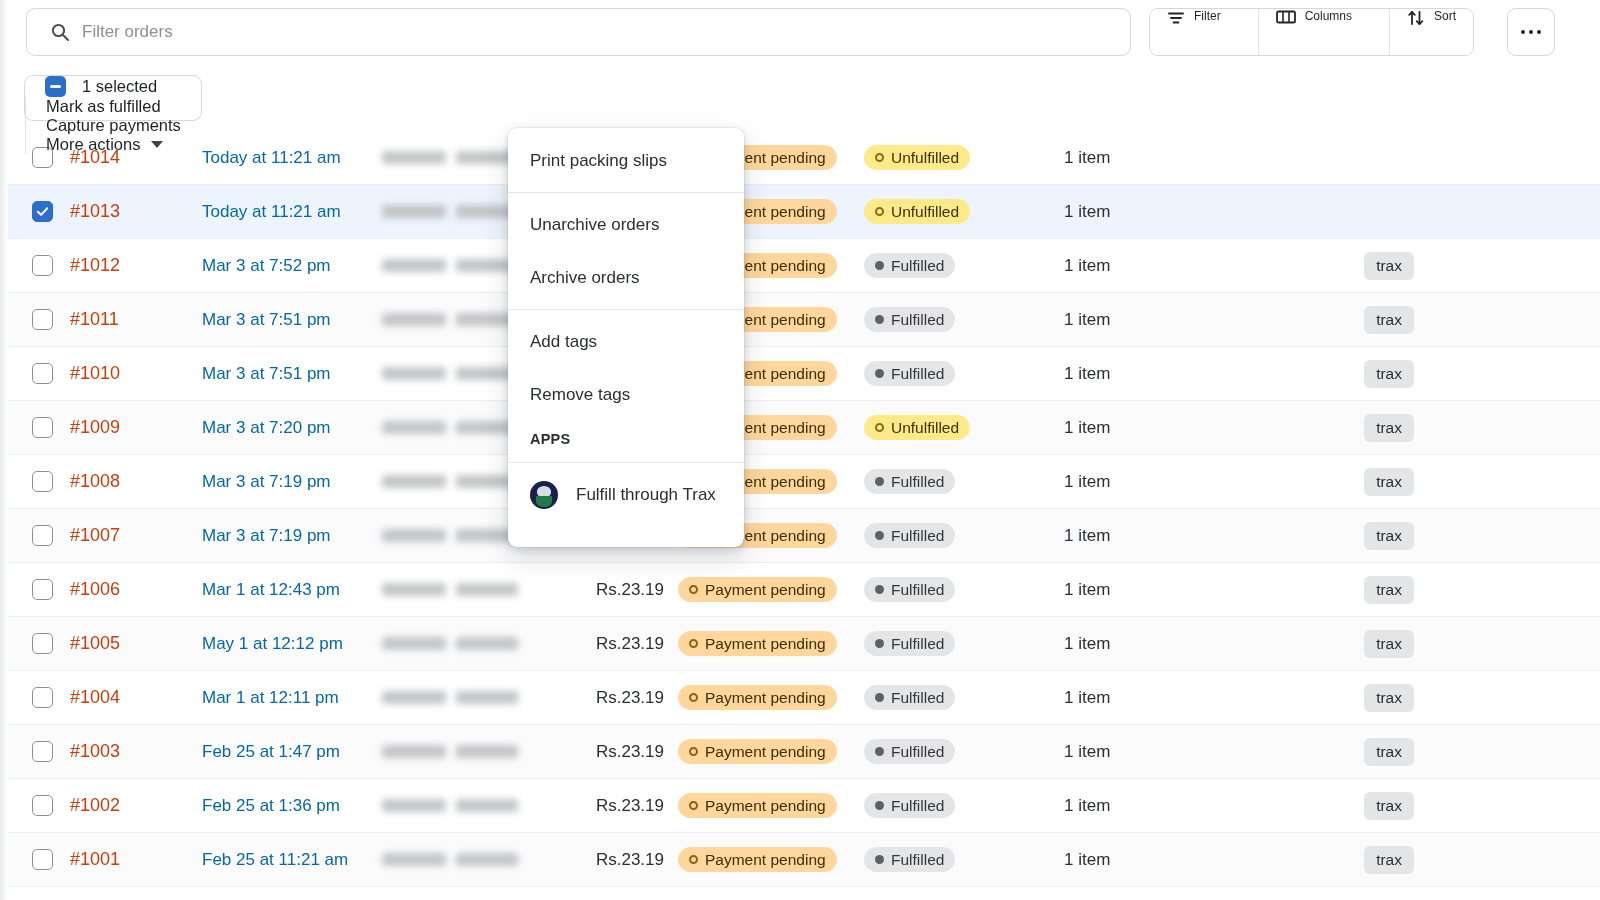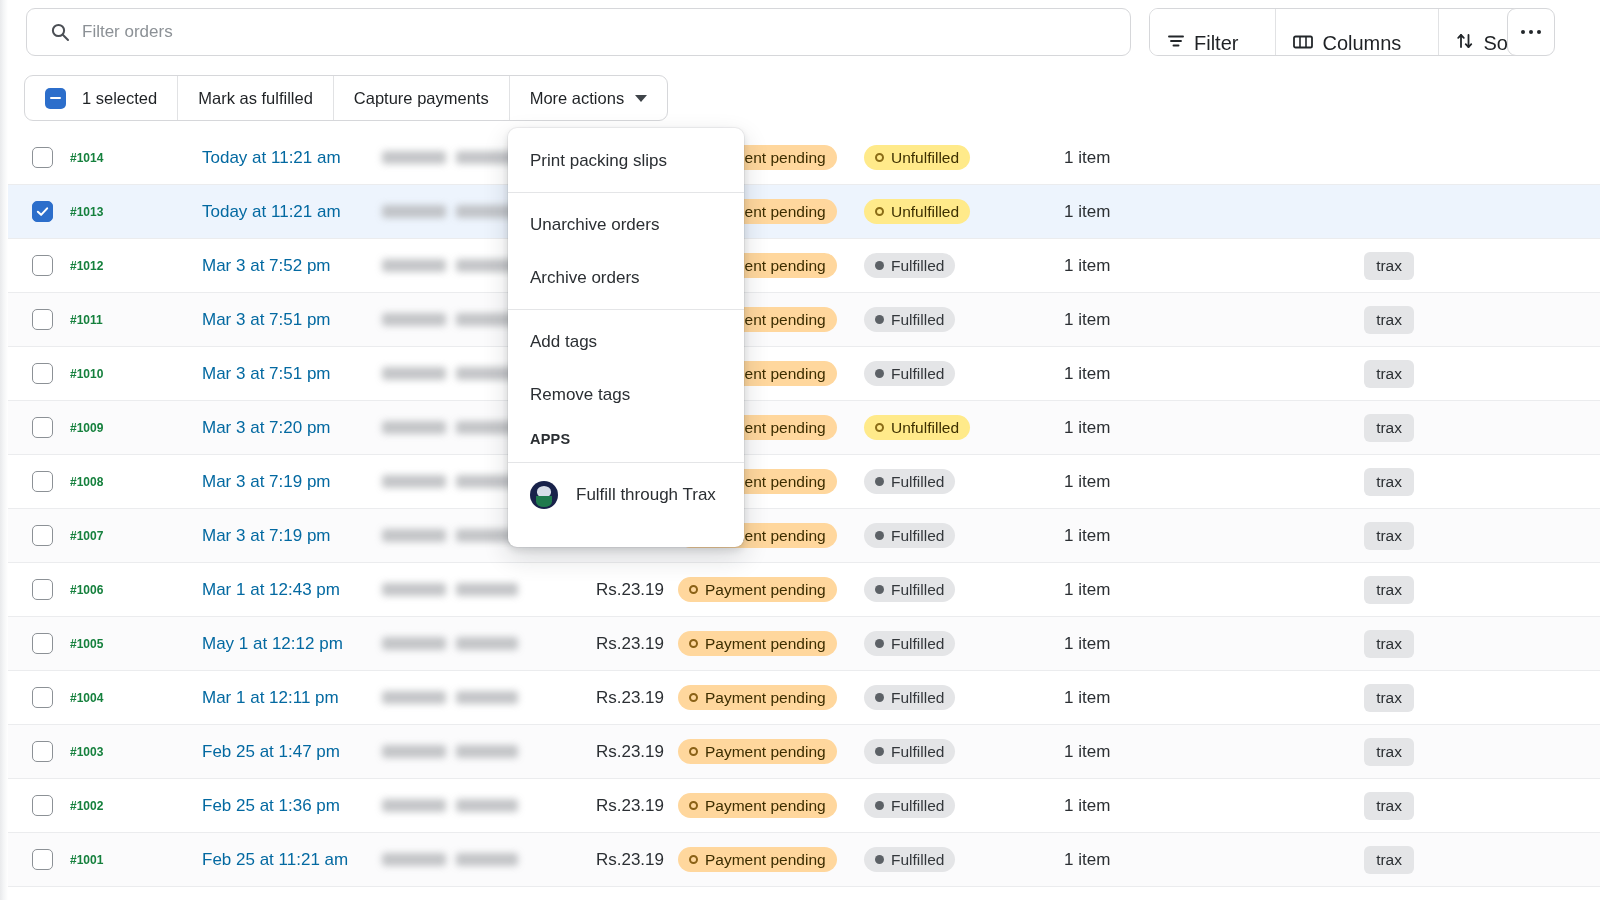--- a/index.html
+++ b/index.html
@@ -42,45 +42,46 @@
   }
   .search-input::placeholder { color: #8c9196; }
 
   .tb-group {
     position: absolute; top: 8px; left: 1141px;
     display: flex; height: 48px;
     border: 1px solid #d6d7da; border-radius: 9px; overflow: hidden;
     background: #fff;
   }
   .tb-btn {
-    display: flex; align-items: flex-end; gap: 9px;
+    display: flex; align-items: flex-start; gap: 9px;
     padding: 0 17px; height: 100%;
     background: #fff; border: none; cursor: pointer;
     font-family: "Liberation Sans", sans-serif;
-    font-size: 20px; color: #1f2225; white-space: nowrap;
+    font-size: 12px; color: #1f2225; white-space: nowrap;
   }
   .tb-btn + .tb-btn { border-left: 1px solid #e1e2e4; margin-left: 20px; }
   .tb-more {
     position: absolute; top: 8px; left: 1499px;
     width: 48px; height: 48px;
     border: 1px solid #d6d7da; border-radius: 9px; background: #fff;
     display: flex; align-items: center; justify-content: center;
     cursor: pointer;
   }
   .dots { display: flex; gap: 3.5px; }
   .dots i { width: 4.5px; height: 4.5px; border-radius: 50%; background: #22262a; display: block; }
 
   
   .bulk-bar {
     position: absolute; left: 24px; top: 75px;
     height: 46px;
     display: flex; align-items: stretch;
     border: 1px solid #d6d7da; border-radius: 9px;
     background: #ffffff;
     z-index: 5;
+    flex-direction: column;
   }
   .bulk-cell {
     display: flex; align-items: center;
     padding: 0 20px;
     font-size: 16.5px; color: #1f2225;
     white-space: nowrap; cursor: pointer;
     background: transparent; border: none;
     font-family: "Liberation Sans", sans-serif;
   }
   .bulk-cell + .bulk-cell { border-left: 1px solid #e1e2e4; }
@@ -113,21 +114,21 @@
   .cb {
     width: 21px; height: 21px; border-radius: 5px;
     border: 1.6px solid #8c9196; background: #fff; cursor: pointer;
   }
   .cb.on {
     background: #2c6ecb; border-color: #2c6ecb;
     display: flex; align-items: center; justify-content: center;
   }
   .cb.on svg { display: block; }
 
-  .c-order { width: 132px; flex: none; font-size: 12px; font-weight: bold; color: #15803d; }
+  .c-order { width: 132px; flex: none; font-size: 18px; font-weight: normal; color: #c2410c; }
   .c-date  { width: 180px; flex: none; font-size: 17px; color: #0369a1; }
   .c-cust  { width: 160px; flex: none; }
   .blur-name { display: flex; gap: 10px; }
   .blur-name span {
     display: block; height: 13px; border-radius: 3px;
     background: #b9bbbe; filter: blur(3.6px); opacity: .85;
   }
   .blur-name span.w1 { width: 64px; }
   .blur-name span.w2 { width: 62px; }
 

